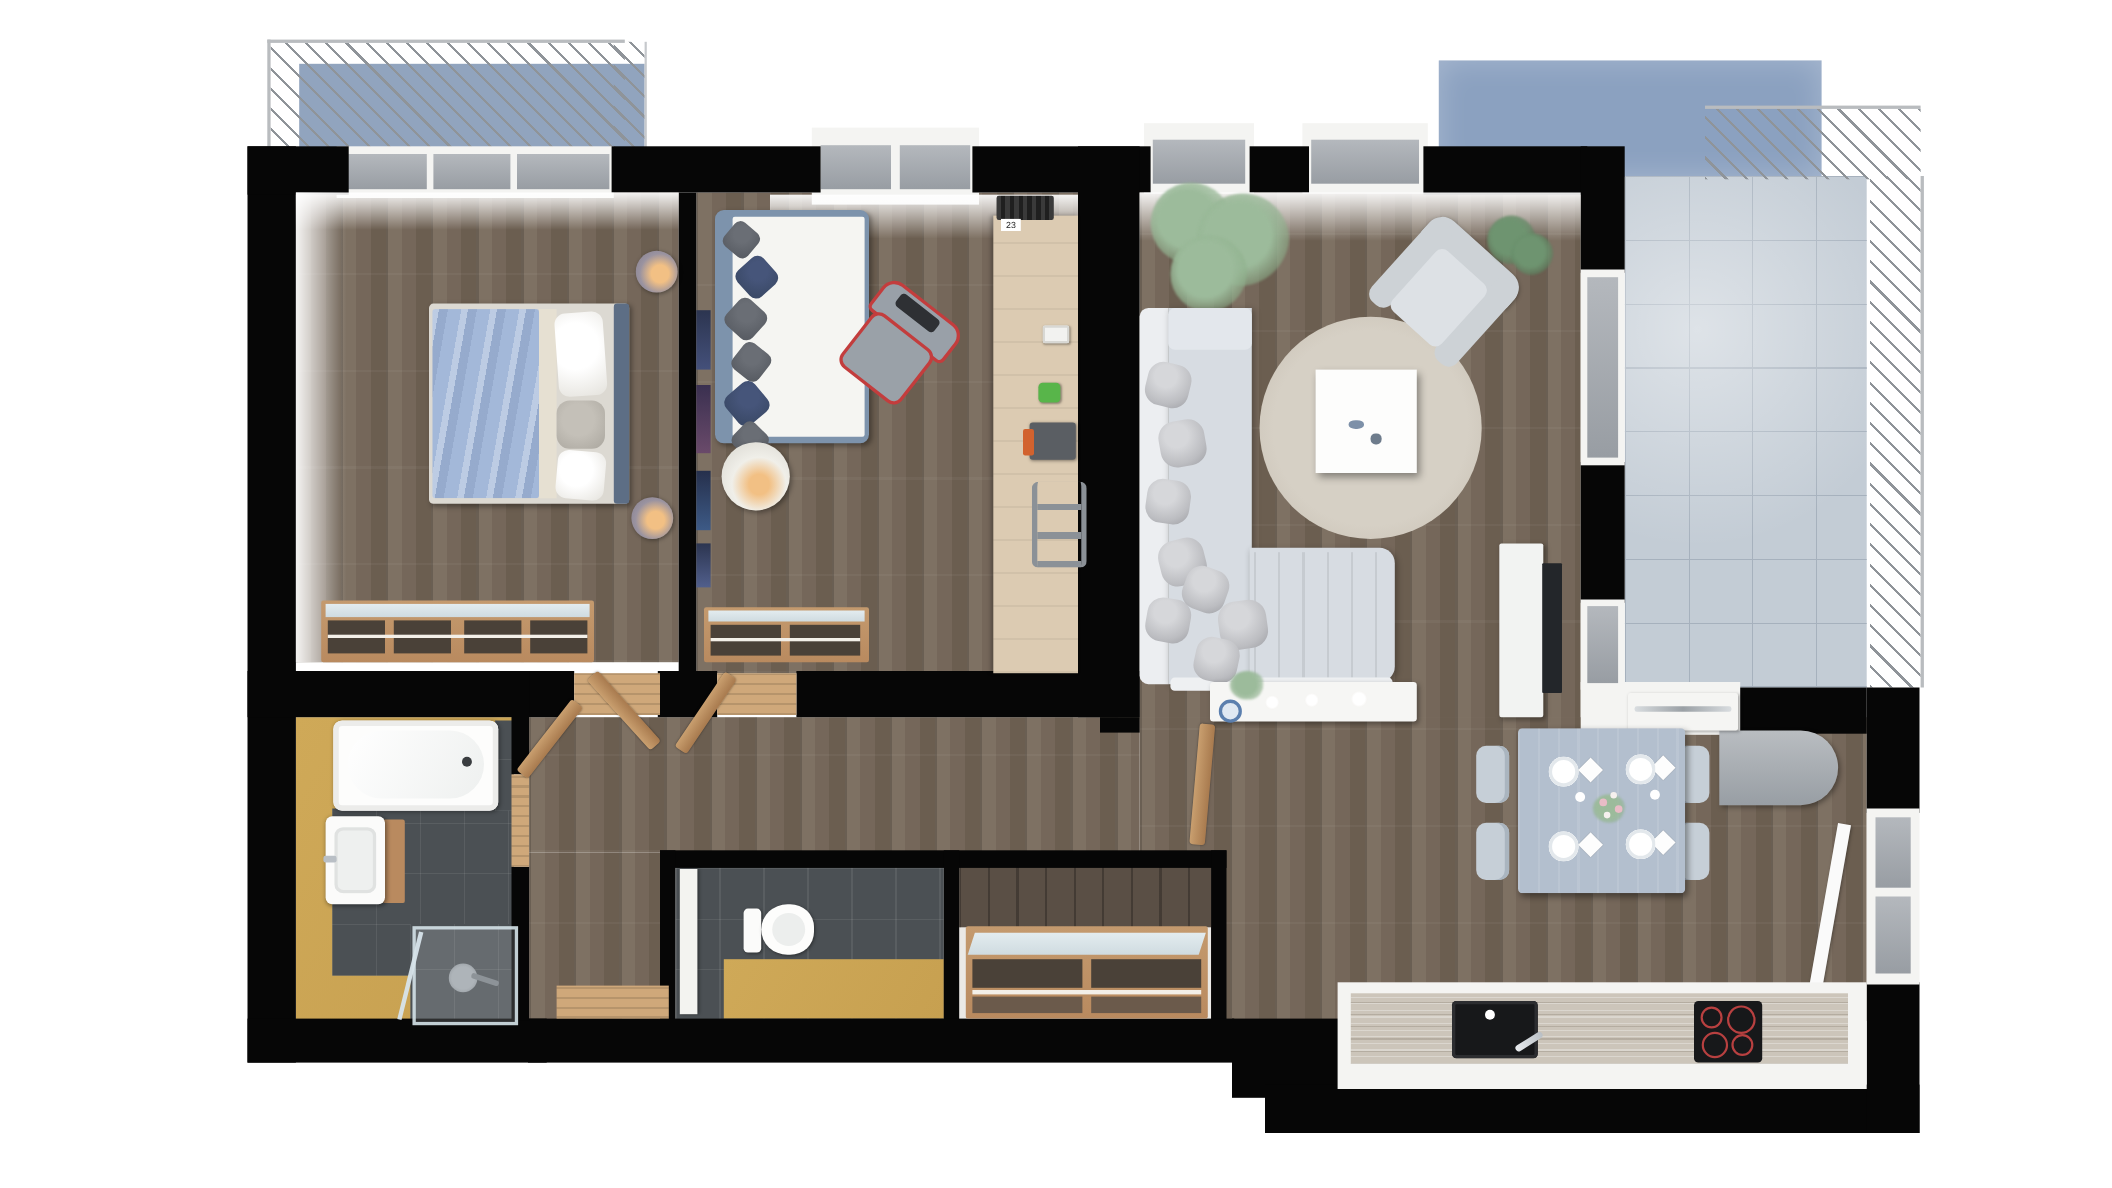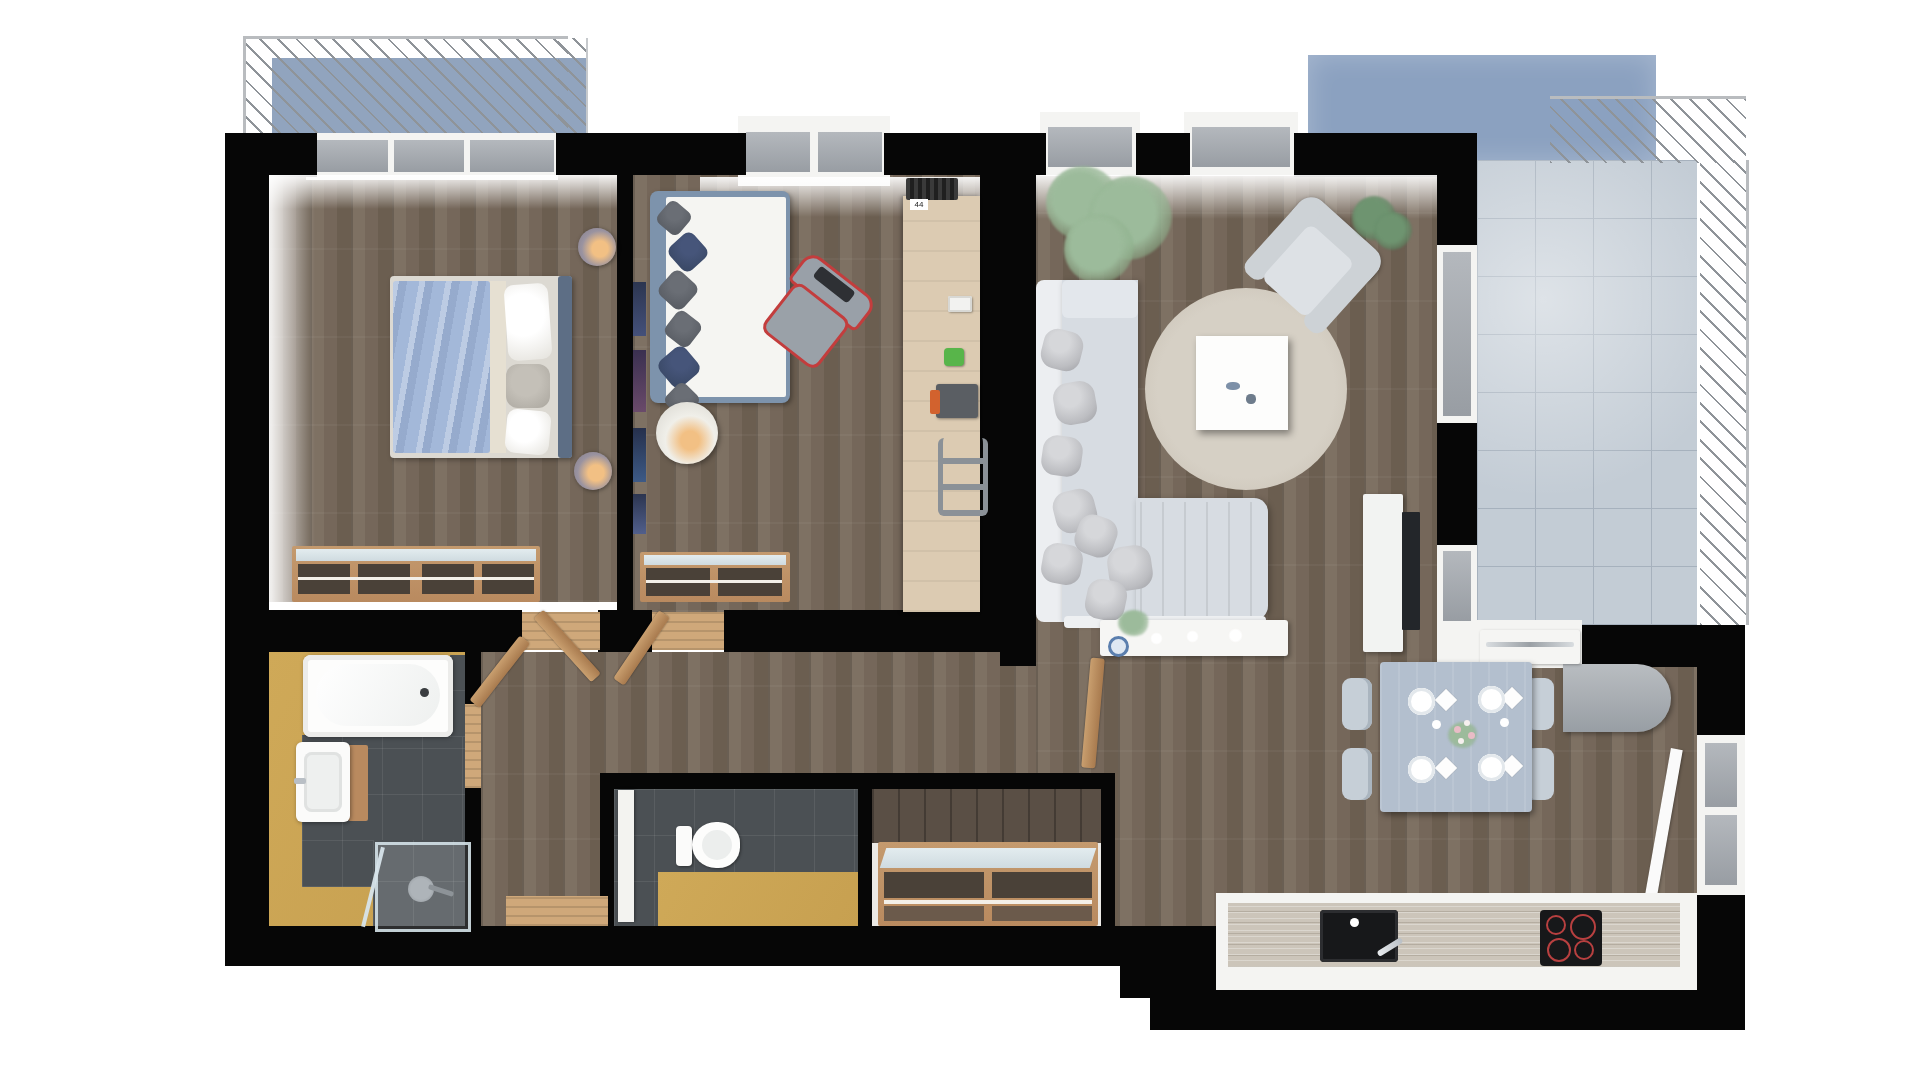--- a/index.html
+++ b/index.html
@@ -168,21 +168,21 @@
   <div class="pil navy" style="left:662px;top:350px;width:34px;height:34px;transform:rotate(50deg);"></div>
   <div class="pil gray" style="left:668px;top:386px;width:28px;height:28px;transform:rotate(44deg);"></div>
   <div class="abs circle" style="left:656px;top:402px;width:62px;height:62px;background:radial-gradient(circle at 55% 62%, var(--lamp_glow) 0 18%, #f0efe9 48%, #d6d4cd 100%);box-shadow:2px 2px 5px rgba(0,0,0,.35);"></div>
   <div class="abs" style="left:633px;top:282px;width:13px;height:54px;background:linear-gradient(180deg,#2c3550,#44507a);"></div>
   <div class="abs" style="left:633px;top:350px;width:13px;height:62px;background:linear-gradient(180deg,#3a3050,#6a4a6a);"></div>
   <div class="abs" style="left:633px;top:428px;width:13px;height:54px;background:linear-gradient(180deg,#26304c,#3d5a86);"></div>
   <div class="abs" style="left:633px;top:494px;width:13px;height:40px;background:linear-gradient(180deg,#2c3550,#515f8c);"></div>
 
   <div class="abs" style="left:903px;top:196px;width:77px;height:416px;background:repeating-linear-gradient(0deg, rgba(0,0,0,.05) 0 2px, transparent 2px 30px),var(--desk_wood);box-shadow:-2px 0 4px rgba(0,0,0,.3);"></div>
   <div class="abs" style="left:906px;top:178px;width:52px;height:22px;background:repeating-linear-gradient(90deg,#3a3a3a 0 4px,#1f1f1f 4px 8px);border-radius:2px;"></div>
-  <div id="radiator-tag" style="left:910px;top:199px;width:18px;height:11px;">44</div>
+  <div id="radiator-tag" style="left:910px;top:199px;width:18px;height:11px;">23</div>
   <div class="abs" style="left:948px;top:296px;width:24px;height:16px;background:#f2f2f0;border-radius:2px;box-shadow:inset 0 0 0 2px #d8d8d4, 1px 1px 2px rgba(0,0,0,.3);"></div>
   <div class="abs" style="left:944px;top:348px;width:20px;height:18px;background:#58b54a;border-radius:4px;box-shadow:1px 1px 2px rgba(0,0,0,.35);"></div>
   <div class="abs" style="left:936px;top:384px;width:42px;height:34px;background:#5a5e63;border-radius:3px;box-shadow:1px 1px 3px rgba(0,0,0,.4);"></div>
   <div class="abs" style="left:930px;top:390px;width:10px;height:24px;background:#d2622e;border-radius:2px;"></div>
   <div class="abs" style="left:774px;top:264px;width:84px;height:94px;transform:rotate(38deg);">
     <div class="abs" style="left:0;top:2px;width:80px;height:32px;background:var(--chair_gray);border:3px solid var(--chair_red);border-radius:14px 14px 6px 6px;"></div>
     <div class="abs" style="left:18px;top:8px;width:44px;height:14px;background:#2e3034;border-radius:4px;"></div>
     <div class="abs" style="left:8px;top:34px;width:64px;height:56px;background:#9aa1a8;border:3px solid var(--chair_red);border-radius:10px;"></div>
   </div>
   <div class="abs" style="left:938px;top:438px;width:40px;height:78px;border-left:5px solid #8b9197;border-right:5px solid #8b9197;background:repeating-linear-gradient(0deg,#8b9197 0 6px,transparent 6px 26px);border-radius:6px;"></div>

